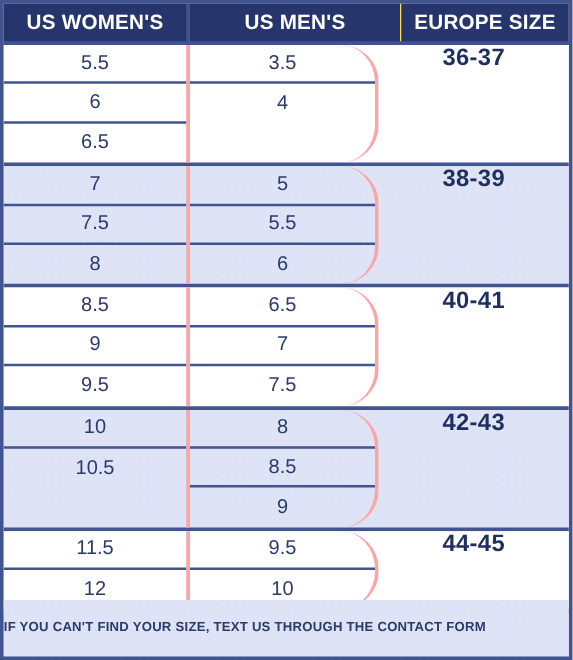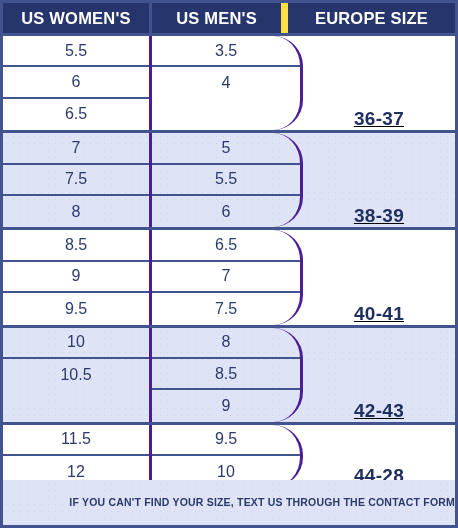--- a/index.html
+++ b/index.html
@@ -40,21 +40,21 @@
     justify-content: center;
     color: #ffffff;
     font-weight: bold;
     font-size: 16.5px;
     letter-spacing: 0.2px;
     box-sizing: border-box;
     white-space: nowrap;
     overflow: hidden;
   }
   .chart-header .hcell.c1 { width: 149px; border-right: 3px solid #41548f; }
-  .chart-header .hcell.c2 { width: 136px; border-right: 7px solid #fde047; }
+  .chart-header .hcell.c2 { width: 169px; border-right: 1px solid #fde047; }
   .chart-header .hcell.c3 { flex: 1 1 auto; }
 
   
   .chart-body {
     flex: 1 1 auto;
     display: flex;
     flex-direction: column;
     min-height: 0;
   }
 
@@ -69,34 +69,33 @@
   .group.shade-blue {
     background-color: #dee3f5;
     background-image: radial-gradient(#cdd4ee 0.7px, transparent 0.8px);
     background-size: 7px 7px;
   }
   .group.last { border-bottom: 3px solid #41548f; }
 
   .group .col-sizes {
     width: 149px;
     box-sizing: border-box;
-    border-right: 3px solid #4c1d95;
+    border-right: 3px solid #fca5a5;
     display: flex;
     flex-direction: column;
   }
   .group .col-sizes.men {
     width: 151px;
     border-radius: 30px;
   }
   .group .col-euro {
     flex: 1 1 auto;
     display: flex;
-    align-items: flex-end;
-    justify-content: center;
-    text-decoration: underline;
+    align-items: flex-start;
+    justify-content: center;
   }
 
   .size-cell {
     height: 31.4px;
     display: flex;
     align-items: center;
     justify-content: center;
     font-size: 16px;
     color: #2b3a6b;
     box-sizing: border-box;
@@ -114,21 +113,21 @@
   
   .chart-footer {
     flex: 0 0 45px;
     height: 45px;
     box-sizing: border-box;
     background-color: #dee3f5;
     background-image: radial-gradient(#cdd4ee 0.7px, transparent 0.8px);
     background-size: 7px 7px;
     display: flex;
     flex-direction: column;
-    align-items: flex-end;
+    align-items: flex-start;
     justify-content: center;
     text-align: center;
     color: #2b3a6b;
     font-weight: bold;
     font-size: 10.5px;
     letter-spacing: 0.2px;
     line-height: 1.55;
   }
   .chart-footer .fline { white-space: nowrap; }
 </style>
@@ -210,21 +209,21 @@
     <div class="group shade-light last">
       <div class="col-sizes women">
         <div class="size-cell">11.5</div>
         <div class="size-cell">12</div>
       </div>
       <div class="col-sizes men">
         <div class="size-cell">9.5</div>
         <div class="size-cell">10</div>
       </div>
       <div class="col-euro">
-        <span class="euro-label">44-28</span>
+        <span class="euro-label">44-45</span>
       </div>
     </div>
 
   </div>
 
   <div class="chart-footer">
     <div class="fline">IF YOU CAN'T FIND YOUR SIZE, TEXT US THROUGH THE CONTACT FORM</div>
   </div>
 
 </div>

